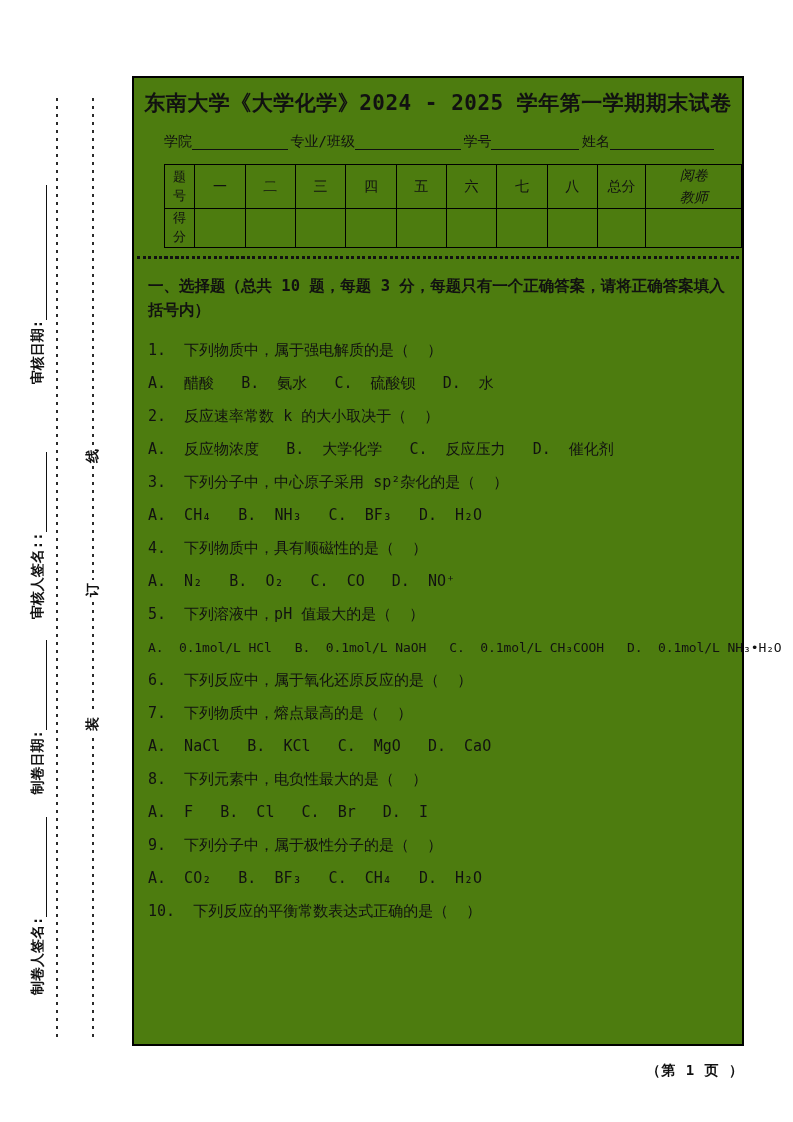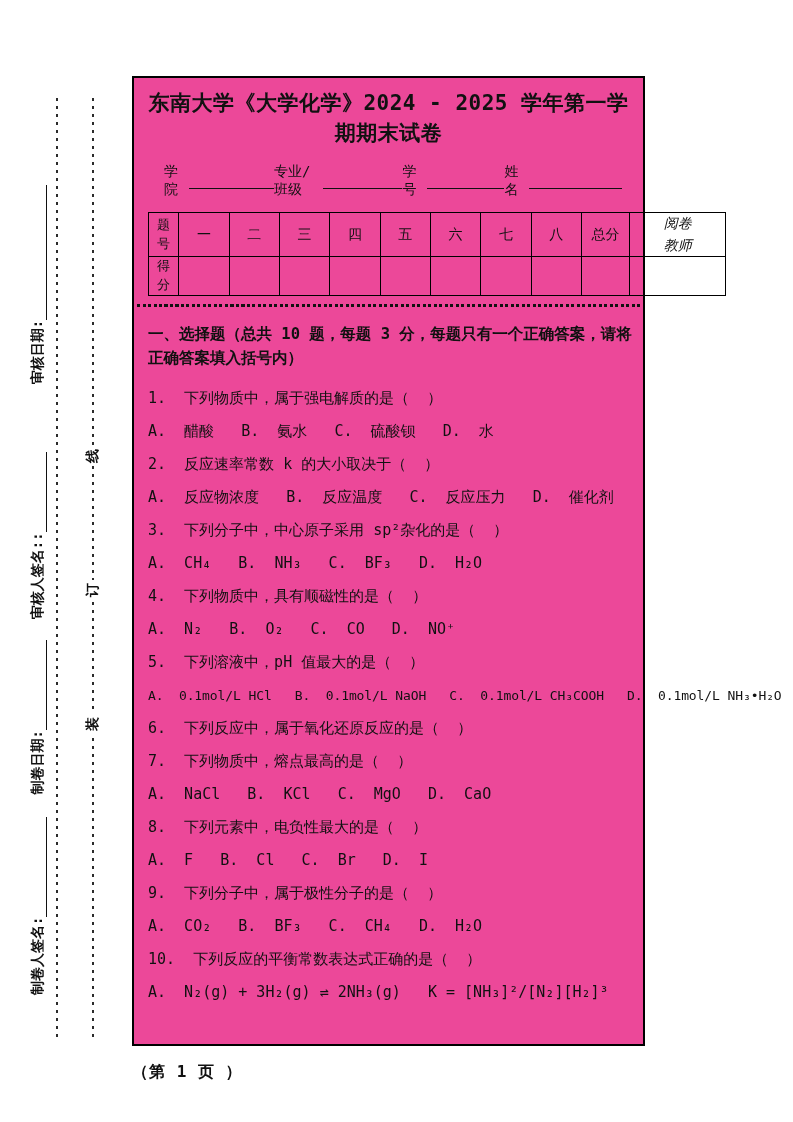--- a/index.html
+++ b/index.html
@@ -25,37 +25,37 @@
   .vdot-inner { left:56px; }
   .vdot-outer { left:92px; }
   .bind-char {
     position:absolute; left:82px; width:20px; height:20px; line-height:20px;
     text-align:center; transform:rotate(-90deg); background:#fff;
     font-size:14px; font-weight:bold;
   }
 
   
   .frame {
-    position:absolute; left:132px; top:76px; width:513px; height:970px;
-    border:2px solid #000; box-sizing:border-box; background:#ec4899;
+    position:absolute; left:132px; top:76px; width:612px; height:970px;
+    border:2px solid #000; box-sizing:border-box; background:#4d7c0f;
   }
   .title {
     margin:10px 6px 0 6px; text-align:center;
     font-size:21px; font-weight:bold; line-height:30px; letter-spacing:0.5px;
   }
   .fields {
     display:flex; justify-content:space-between; align-items:flex-end;
     margin:15px 28px 0 30px; font-size:14px;
   }
   .field { display:flex; align-items:center; }
   .f-line { display:inline-block; height:1.05em; border-bottom:1.5px solid #111; }
 
   table.score-table {
     border-collapse:collapse; table-layout:fixed;
-    margin:13px 0 0 14px; width:578px;
+    margin:13px 0 0 30px; width:578px;
     font-size:14px; text-align:center;
   }
   table.score-table td { border:1.6px solid #000; padding:0 2px; overflow:hidden; }
   tr.hdr-row { height:44px; }
   tr.score-row { height:38px; }
   td.corner-cell { font-size:13px; line-height:1.45; }
   .wrap2 { display:inline-block; width:2.35em; word-break:break-all; line-height:1.55; text-align:center;font-style:italic; }
 
   .dotted-sep {
     margin:8px 3px 0 3px; height:3px;
@@ -65,21 +65,21 @@
   .heading {
     margin:15px 10px 12px 14px; font-size:15.5px; font-weight:bold;
     line-height:24px; white-space:pre-wrap;
   }
   .questions { margin:3px 4px 0 14px; }
   .qline { font-size:15px; line-height:33px; white-space:pre; }
   .qline.long { font-size:13px; letter-spacing:-0.1px; }
 
   .page-num {
     position:absolute; left:132px; top:1062px; width:612px;
-    text-align:left; font-size:16px; font-weight:bold; letter-spacing:1px;
+    text-align:right; font-size:14px; font-weight:bold; letter-spacing:1px;
   }
 </style>
 </head>
 <body>
 
 <div class="page">
 
   <div class="side-rotated">
     <span class="side-item">
       <span>制卷人签名:</span>
@@ -172,35 +172,34 @@
       </table>
 
     <div class="dotted-sep"></div>
 
     <div class="heading">一、选择题（总共 10 题，每题 3 分，每题只有一个正确答案，请将正确答案填入括号内）</div>
 
     <div class="questions">
       <div class="qline">1.  下列物质中，属于强电解质的是（  ）</div>
       <div class="qline">A.  醋酸   B.  氨水   C.  硫酸钡   D.  水</div>
       <div class="qline">2.  反应速率常数 k 的大小取决于（  ）</div>
-      <div class="qline">A.  反应物浓度   B.  反应温度   C.  反应压力   D.  催化剂</div>
+      <div class="qline">A.  反应物浓度   B.  大学化学   C.  反应压力   D.  催化剂</div>
       <div class="qline">3.  下列分子中，中心原子采用 sp²杂化的是（  ）</div>
       <div class="qline">A.  CH₄   B.  NH₃   C.  BF₃   D.  H₂O</div>
       <div class="qline">4.  下列物质中，具有顺磁性的是（  ）</div>
       <div class="qline">A.  N₂   B.  O₂   C.  CO   D.  NO⁺</div>
       <div class="qline">5.  下列溶液中，pH 值最大的是（  ）</div>
       <div class="qline long">A.  0.1mol/L HCl   B.  0.1mol/L NaOH   C.  0.1mol/L CH₃COOH   D.  0.1mol/L NH₃•H₂O</div>
       <div class="qline">6.  下列反应中，属于氧化还原反应的是（  ）</div>
       <div class="qline">7.  下列物质中，熔点最高的是（  ）</div>
       <div class="qline">A.  NaCl   B.  KCl   C.  MgO   D.  CaO</div>
       <div class="qline">8.  下列元素中，电负性最大的是（  ）</div>
       <div class="qline">A.  F   B.  Cl   C.  Br   D.  I</div>
       <div class="qline">9.  下列分子中，属于极性分子的是（  ）</div>
       <div class="qline">A.  CO₂   B.  BF₃   C.  CH₄   D.  H₂O</div>
       <div class="qline">10.  下列反应的平衡常数表达式正确的是（  ）</div>
-      <div class="qline">A.  N₂(g) + 3H₂(g) ⇌ 2NH₃(g)   K = [NH₃]²/[N₂][H₂]³</div>
     </div>
 
   </div>
 
   <div class="page-num">（第 1 页 ）</div>
 
 </div>
 
 </body></html>

